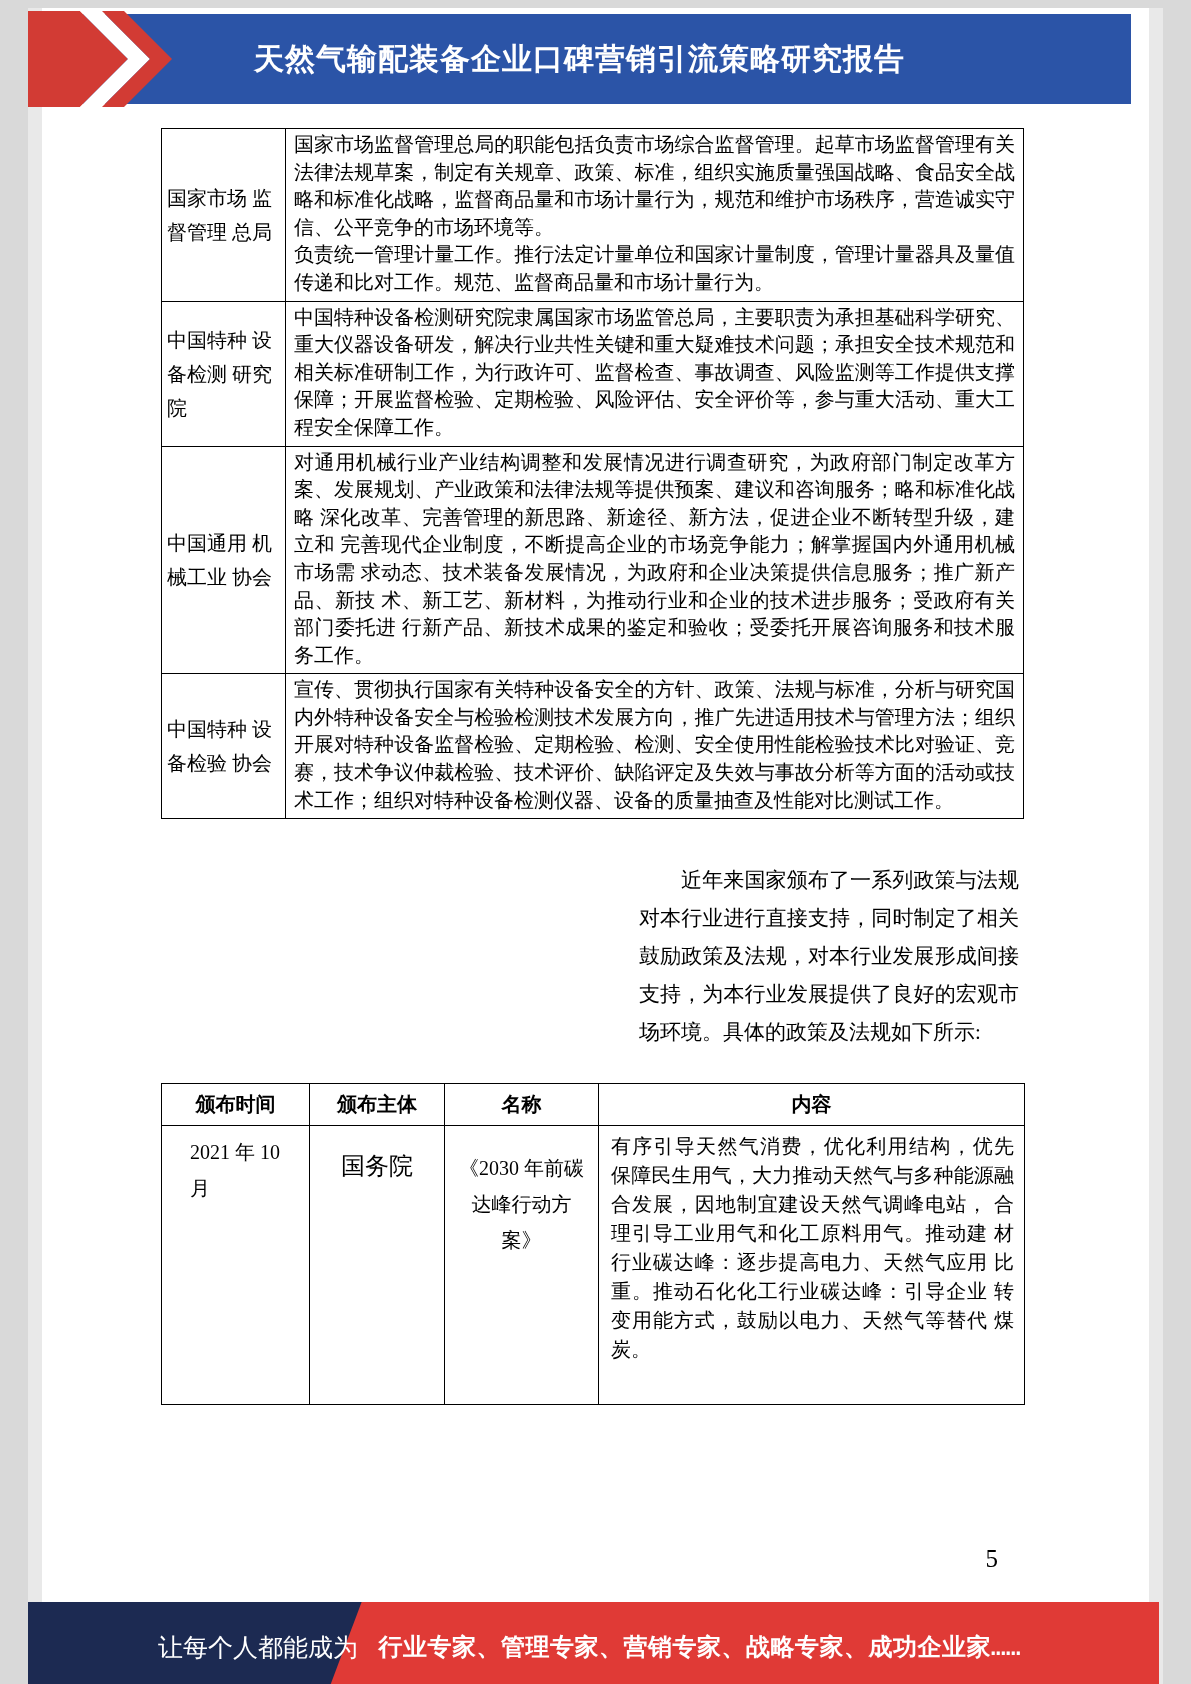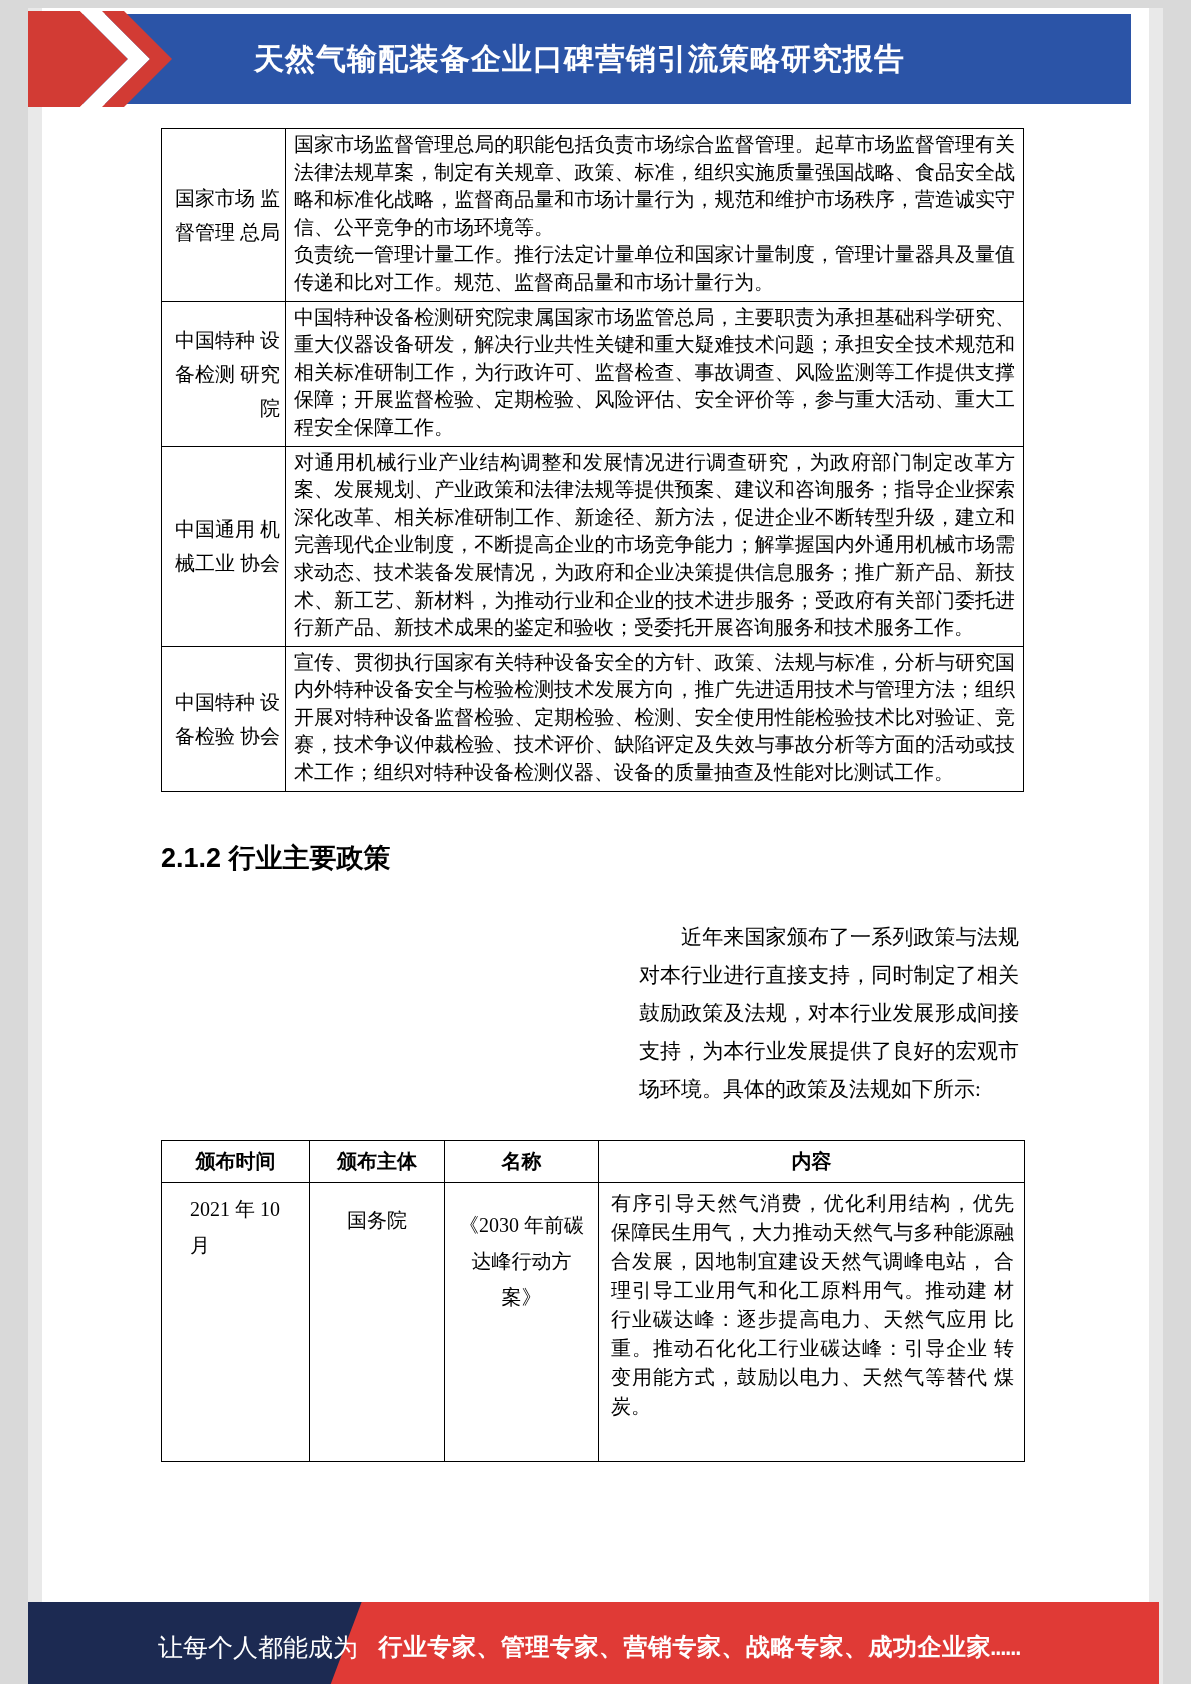--- a/index.html
+++ b/index.html
@@ -36,21 +36,21 @@
   
   .content {
     position:absolute; left:133px; top:120px; width:863px; z-index:1;
   }
 
   table { border-collapse:collapse; width:100%; table-layout:fixed; }
   .org-table td, .policy-table td, .policy-table th { border:1px solid #000; }
 
   .org-name {
     width:113px;
-    text-align:right;
+    text-align:left;
     vertical-align:middle;
     padding:4px 5px;
     font-size:20px;
     line-height:1.7;
   }
   .org-desc {
     vertical-align:top;
     padding:2px 8px 4px 8px;
     text-align:justify;
     font-size:20px;
@@ -84,21 +84,21 @@
   .pt-time {
     vertical-align:top;
     padding:8px 6px 8px 28px;
     font-size:20px;
     line-height:1.8;
   }
   .pt-issuer {
     vertical-align:top;
     text-align:center;
     padding-top:24px;
-    font-size:20px;
+    font-size:24px;
   }
   .pt-name {
     vertical-align:top;
     text-align:center;
     padding:24px 12px;
     font-size:20px;
     line-height:1.8;
   }
   .pt-content {
     vertical-align:top;
@@ -174,33 +174,32 @@
         </tr>
         <tr>
           <td class="org-name">中国特种 设备检测 研究院</td>
           <td class="org-desc">
             <p>中国特种设备检测研究院隶属国家市场监管总局，主要职责为承担基础科学研究、 重大仪器设备研发，解决行业共性关键和重大疑难技术问题；承担安全技术规范和 相关标准研制工作，为行政许可、监督检查、事故调查、风险监测等工作提供支撑 保障；开展监督检验、定期检验、风险评估、安全评价等，参与重大活动、重大工 程安全保障工作。</p>
           </td>
         </tr>
         <tr>
           <td class="org-name">中国通用 机械工业 协会</td>
           <td class="org-desc">
-            <p>对通用机械行业产业结构调整和发展情况进行调查研究，为政府部门制定改革方 案、发展规划、产业政策和法律法规等提供预案、建议和咨询服务；指导企业探索 深化改革、相关标准研制工作、新途径、新方法，促进企业不断转型升级，建立和 完善现代企业制度，不断提高企业的市场竞争能力；解掌握国内外通用机械市场需 求动态、技术装备发展情况，为政府和企业决策提供信息服务；推广新产品、新技 术、新工艺、新材料，为推动行业和企业的技术进步服务；受政府有关部门委托进 行新产品、新技术成果的鉴定和验收；受委托开展咨询服务和技术服务工作。</p>
+            <p>对通用机械行业产业结构调整和发展情况进行调查研究，为政府部门制定改革方 案、发展规划、产业政策和法律法规等提供预案、建议和咨询服务；略和标准化战略 深化改革、完善管理的新思路、新途径、新方法，促进企业不断转型升级，建立和 完善现代企业制度，不断提高企业的市场竞争能力；解掌握国内外通用机械市场需 求动态、技术装备发展情况，为政府和企业决策提供信息服务；推广新产品、新技 术、新工艺、新材料，为推动行业和企业的技术进步服务；受政府有关部门委托进 行新产品、新技术成果的鉴定和验收；受委托开展咨询服务和技术服务工作。</p>
           </td>
         </tr>
         <tr>
           <td class="org-name">中国特种 设备检验 协会</td>
           <td class="org-desc">
             <p>宣传、贯彻执行国家有关特种设备安全的方针、政策、法规与标准，分析与研究国 内外特种设备安全与检验检测技术发展方向，推广先进适用技术与管理方法；组织 开展对特种设备监督检验、定期检验、检测、安全使用性能检验技术比对验证、竞 赛，技术争议仲裁检验、技术评价、缺陷评定及失效与事故分析等方面的活动或技 术工作；组织对特种设备检测仪器、设备的质量抽查及性能对比测试工作。</p>
           </td>
         </tr>
       </tbody>
     </table>
 
-    <h2 class="section-heading">2.1.2 行业主要政策</h2>
 
     <p class="intro">近年来国家颁布了一系列政策与法规对本行业进行直接支持，同时制定了相关鼓励政策及法规，对本行业发展形成间接支持，为本行业发展提供了良好的宏观市场环境。具体的政策及法规如下所示:</p>
 
     <table class="policy-table">
       <colgroup>
         <col style="width:148px">
         <col style="width:135px">
         <col style="width:154px">
         <col style="width:426px">
       </colgroup>

